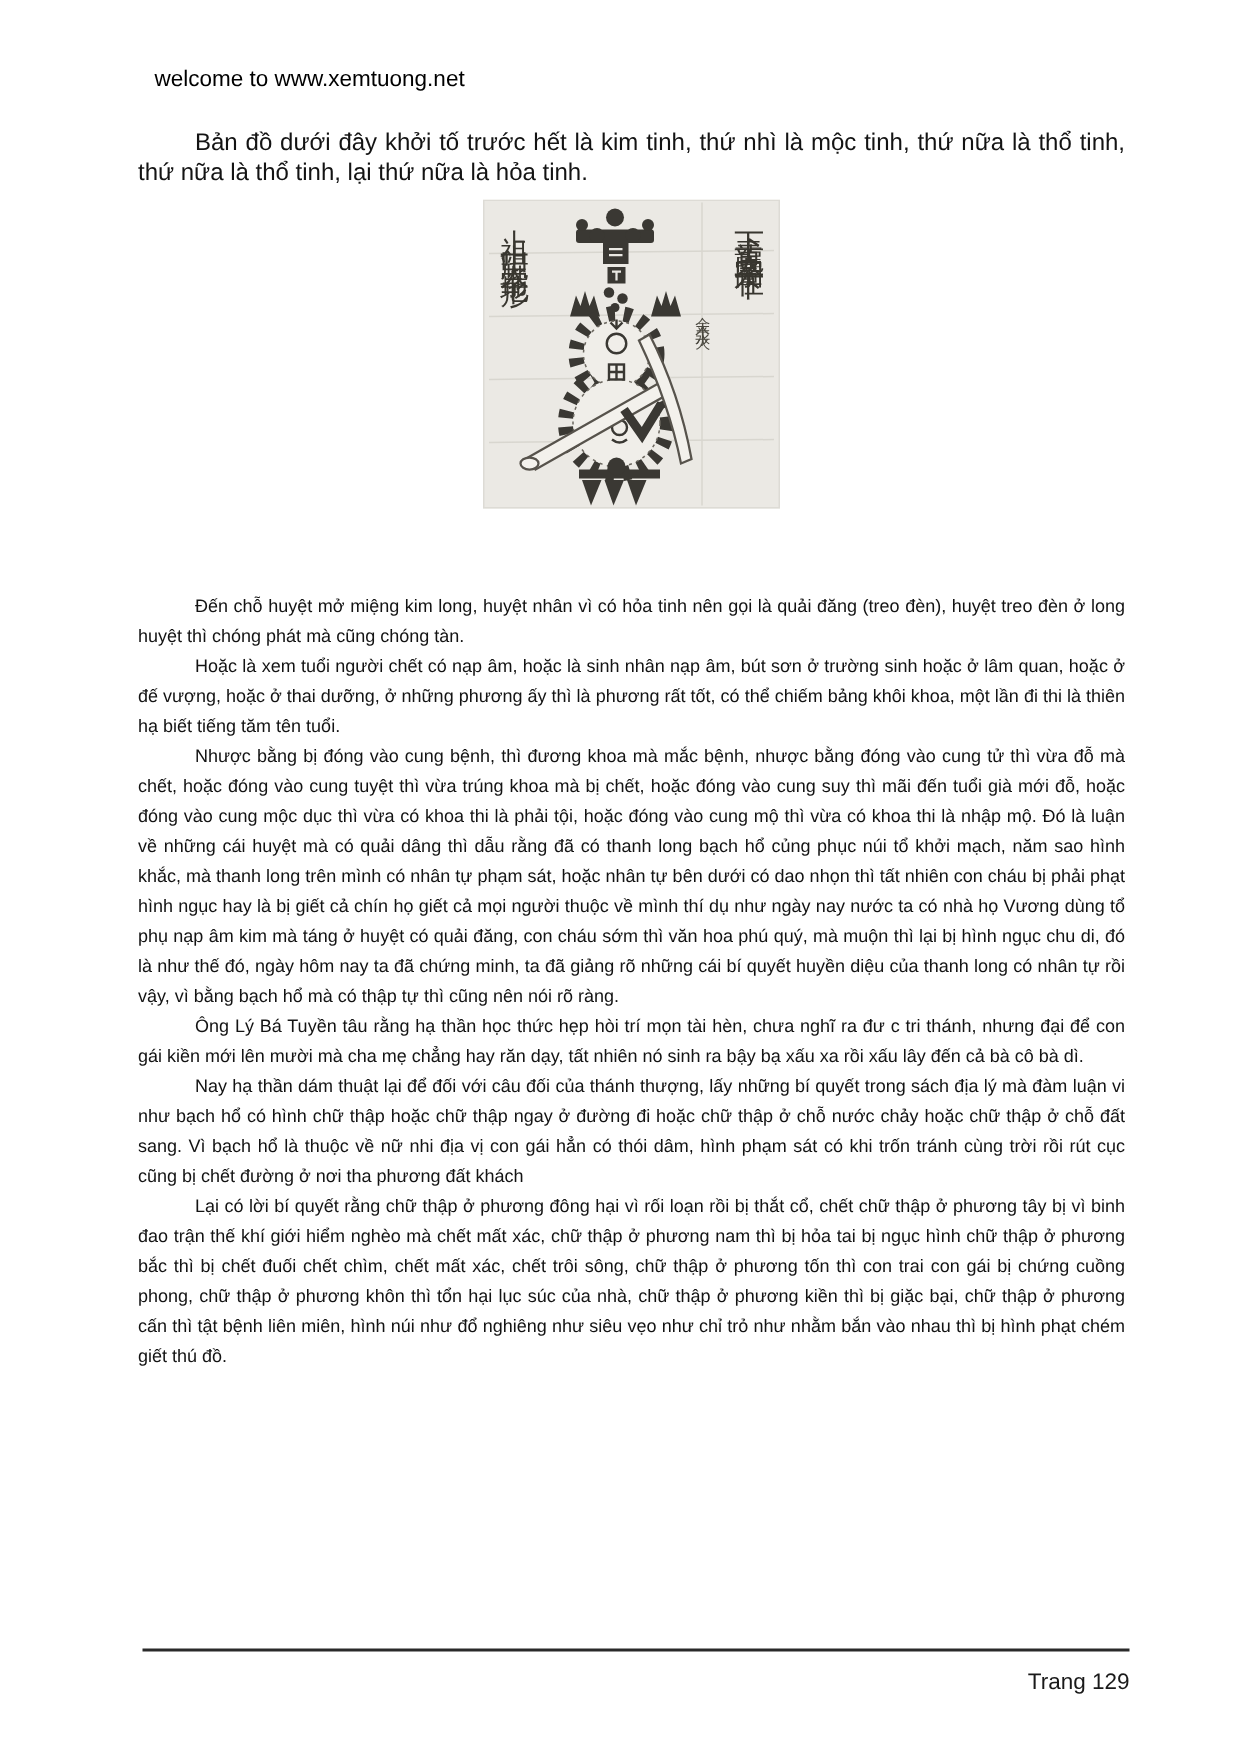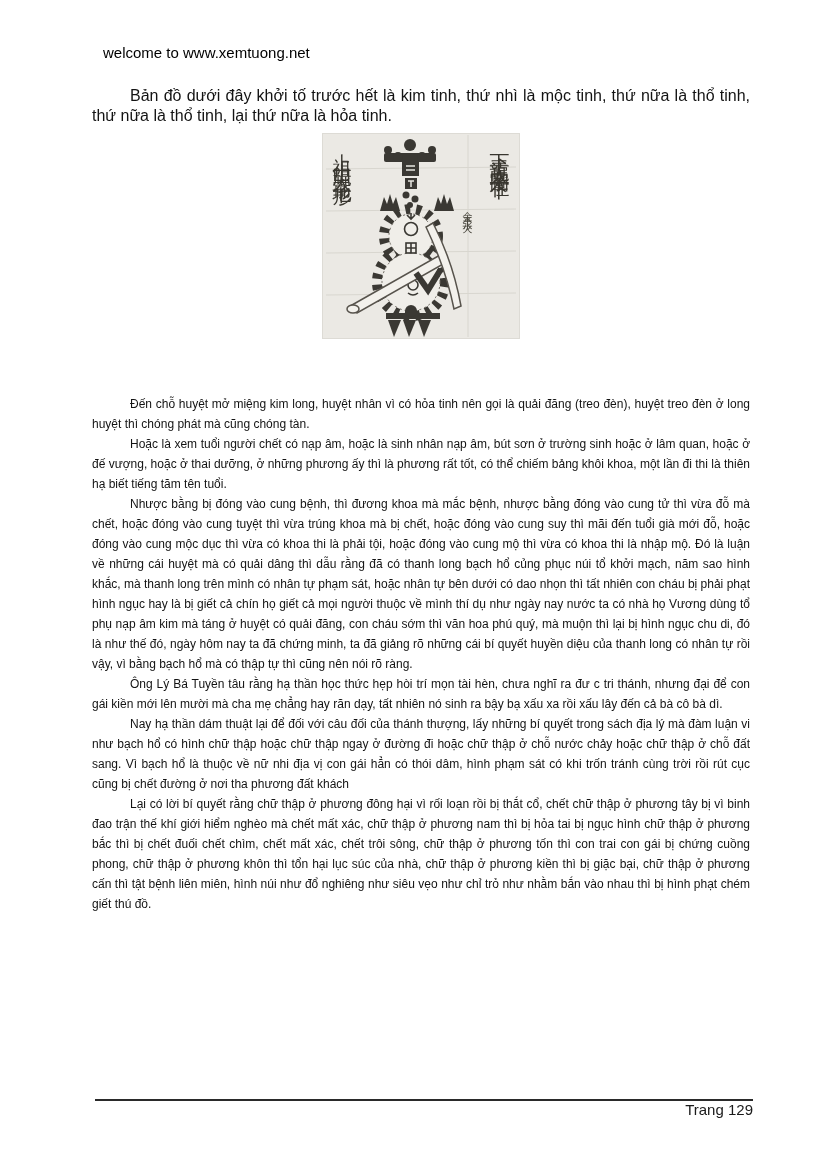--- a/index.html
+++ b/index.html
@@ -40,21 +40,21 @@
     position: absolute; top: 350px; left: 92px; width: 658px;
     font-size: 12px; line-height: 20px;
     text-align: justify;
     margin-top: 44px;
   }
   .bodytext p { margin: 0; text-indent: 38px; }
   .footer {
     position: absolute; top: 1099px; left: 95px; width: 658px;
     border-top: 2px solid #2a2a2a;
     text-align: right;
-    font-size: 15px; padding-top: 0; color: #1a1a1a;
+    font-size: 15px; padding-top: 12px; color: #1a1a1a;
   }
 </style>
 </head>
 <body>
 
 <div class="header">welcome to www.xemtuong.net</div>
 
 <div class="intro">Bản đồ dưới đây khởi tố trước hết là kim tinh, thứ nhì là mộc tinh, thứ nữa là thổ tinh, thứ nữa là thổ tinh, lại thứ nữa là hỏa tinh.</div>
 
 <div class="figure">

